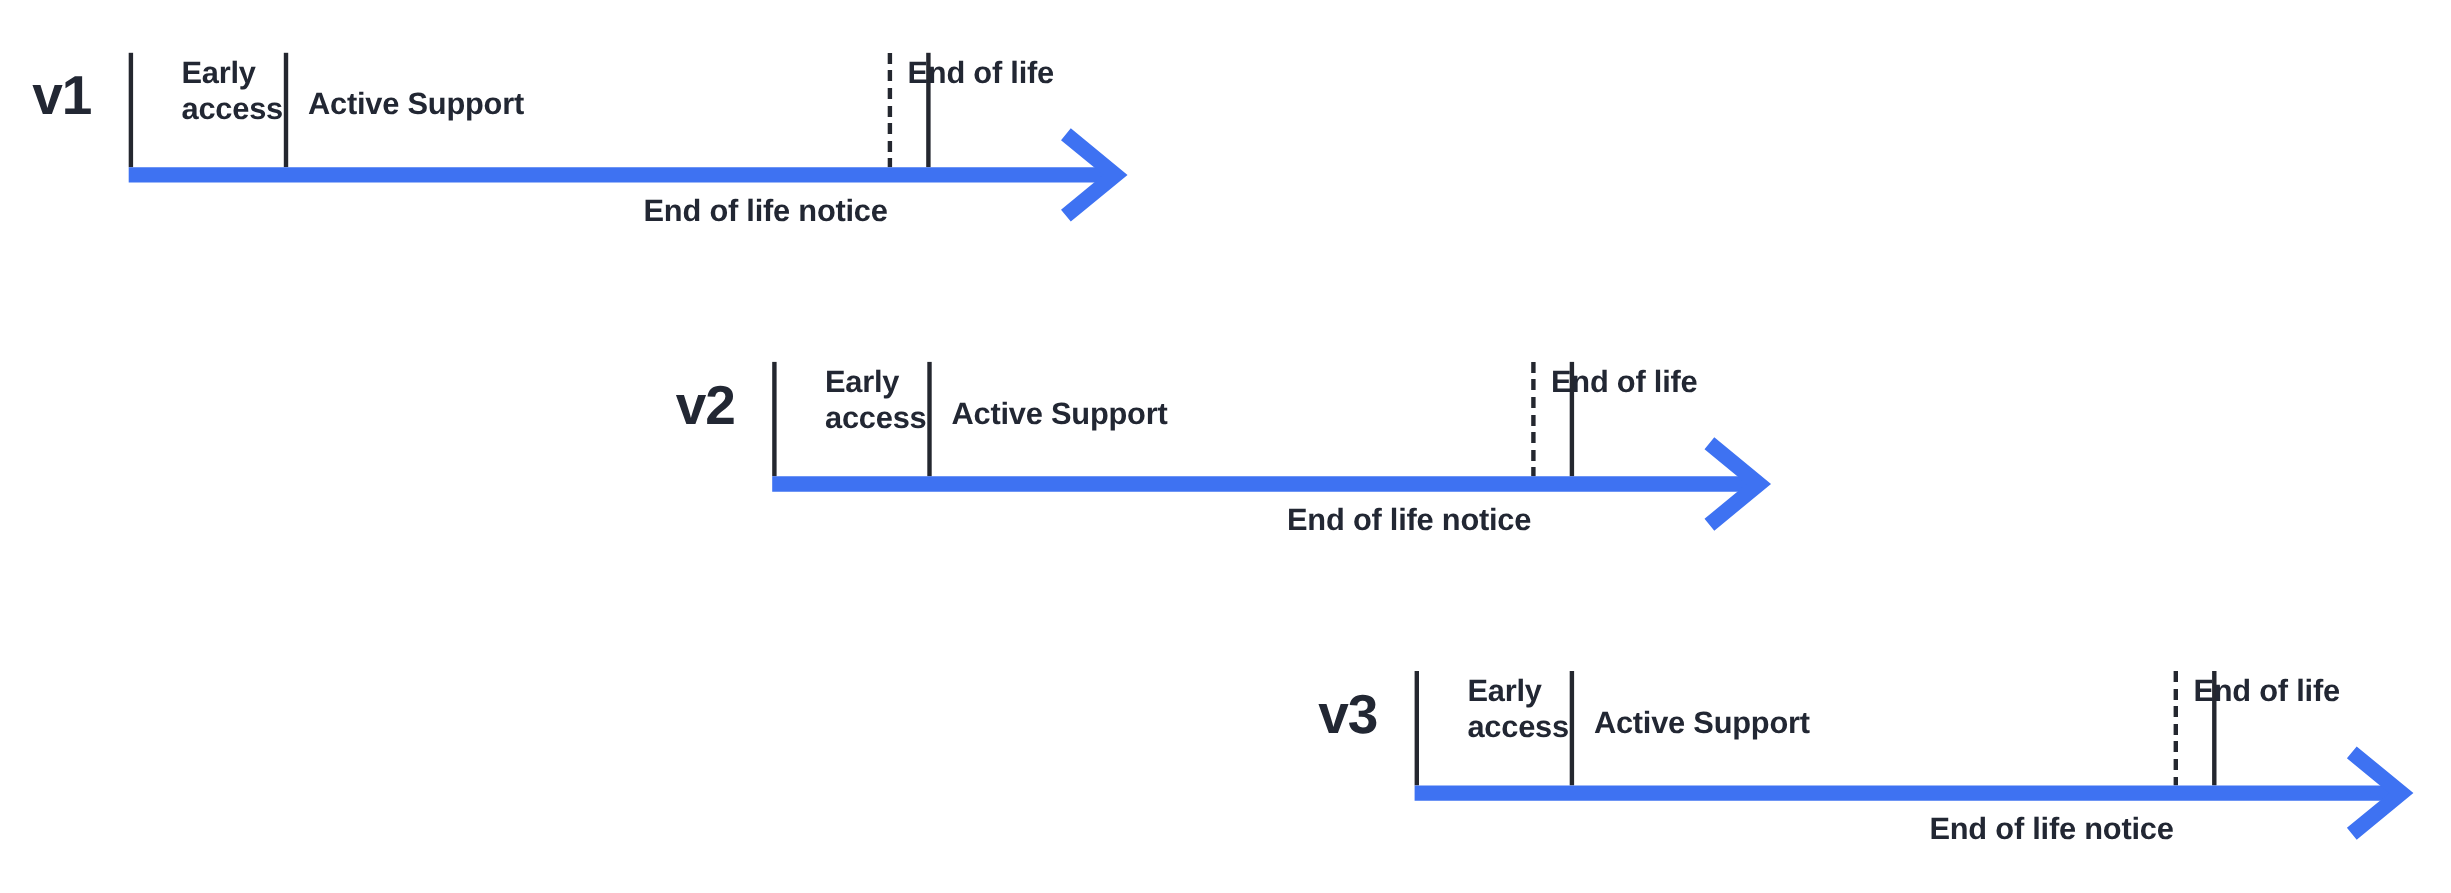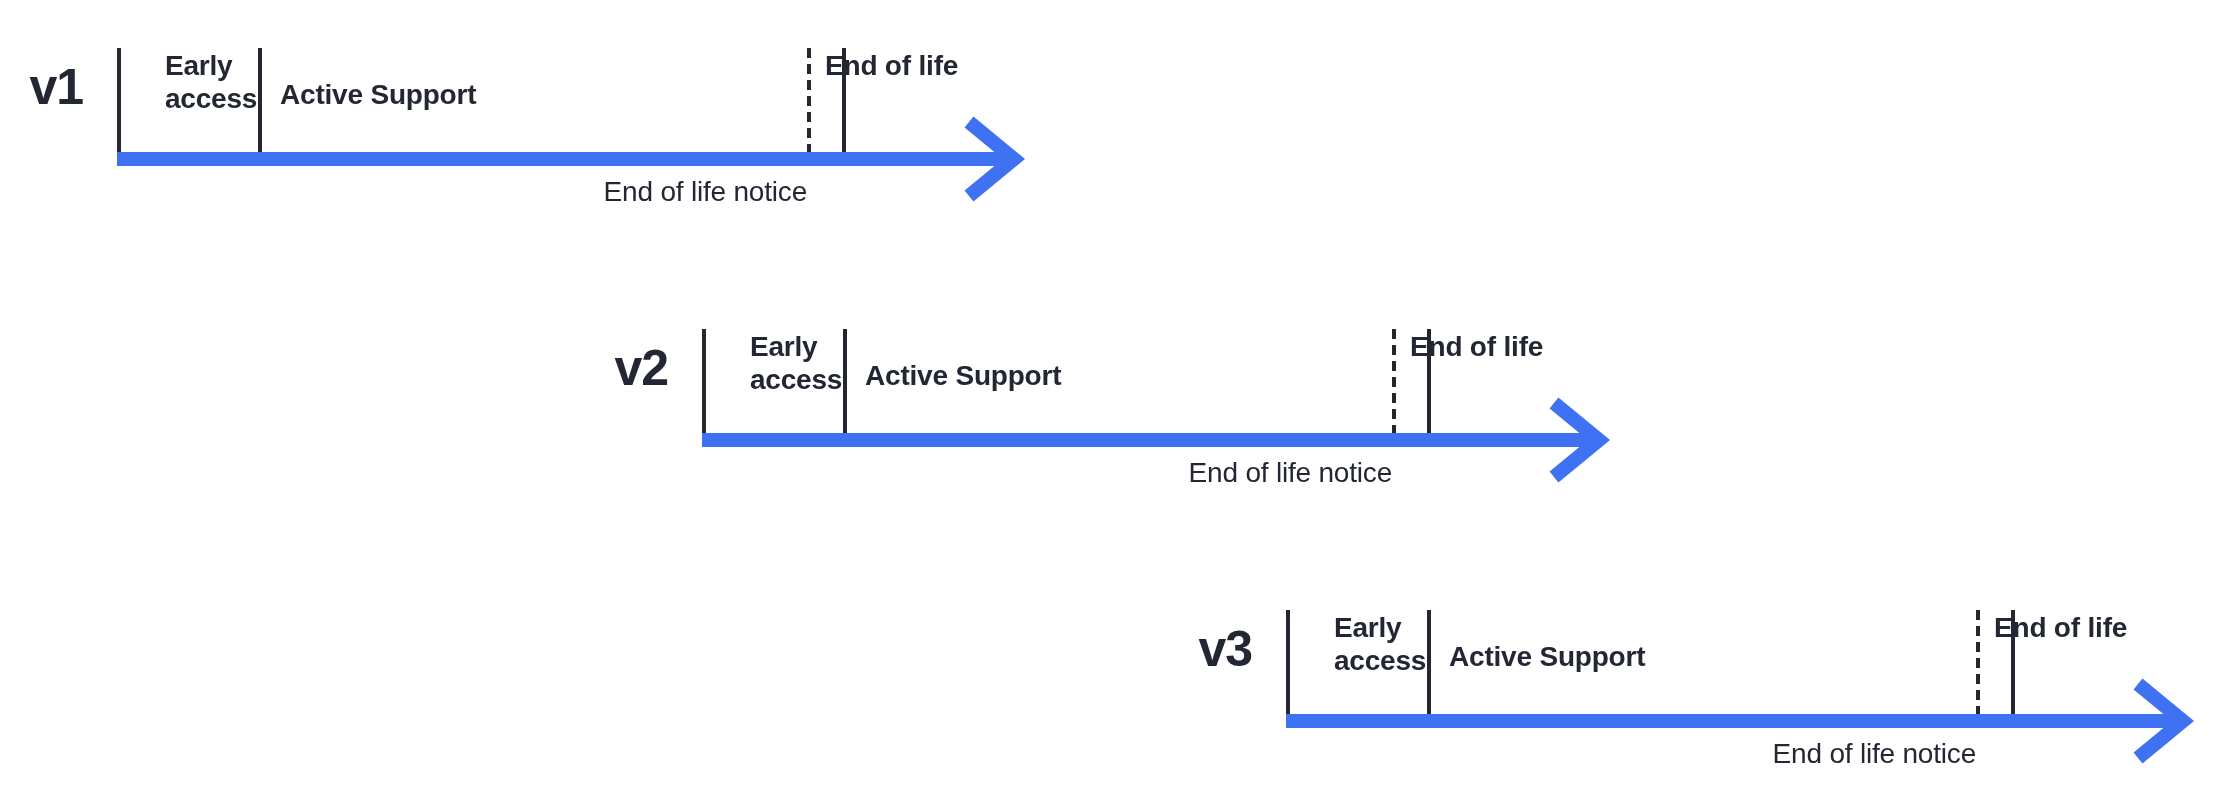--- a/index.html
+++ b/index.html
@@ -70,21 +70,21 @@
   .label-early    { left: 20px; width: 112px; margin-left: 28px; }
   .label-active   { left: 163px; width: 400px; white-space: nowrap; margin-top: 29px; }
   .label-endoflife{ left: 708px; width: 220px; white-space: nowrap; }
   .notice-label {
     position: absolute;
     top: 128px;
     left: 340px;
     width: 350px;
     text-align: right;
     font-size: 28px;
-    font-weight: 400;
+    font-weight: 700;
     letter-spacing: -0.2px;
     white-space: nowrap;
   }
   .arrow-svg {
     position: absolute;
     left: 0;
     top: 66px;
     overflow: visible;
   }
 </style>

